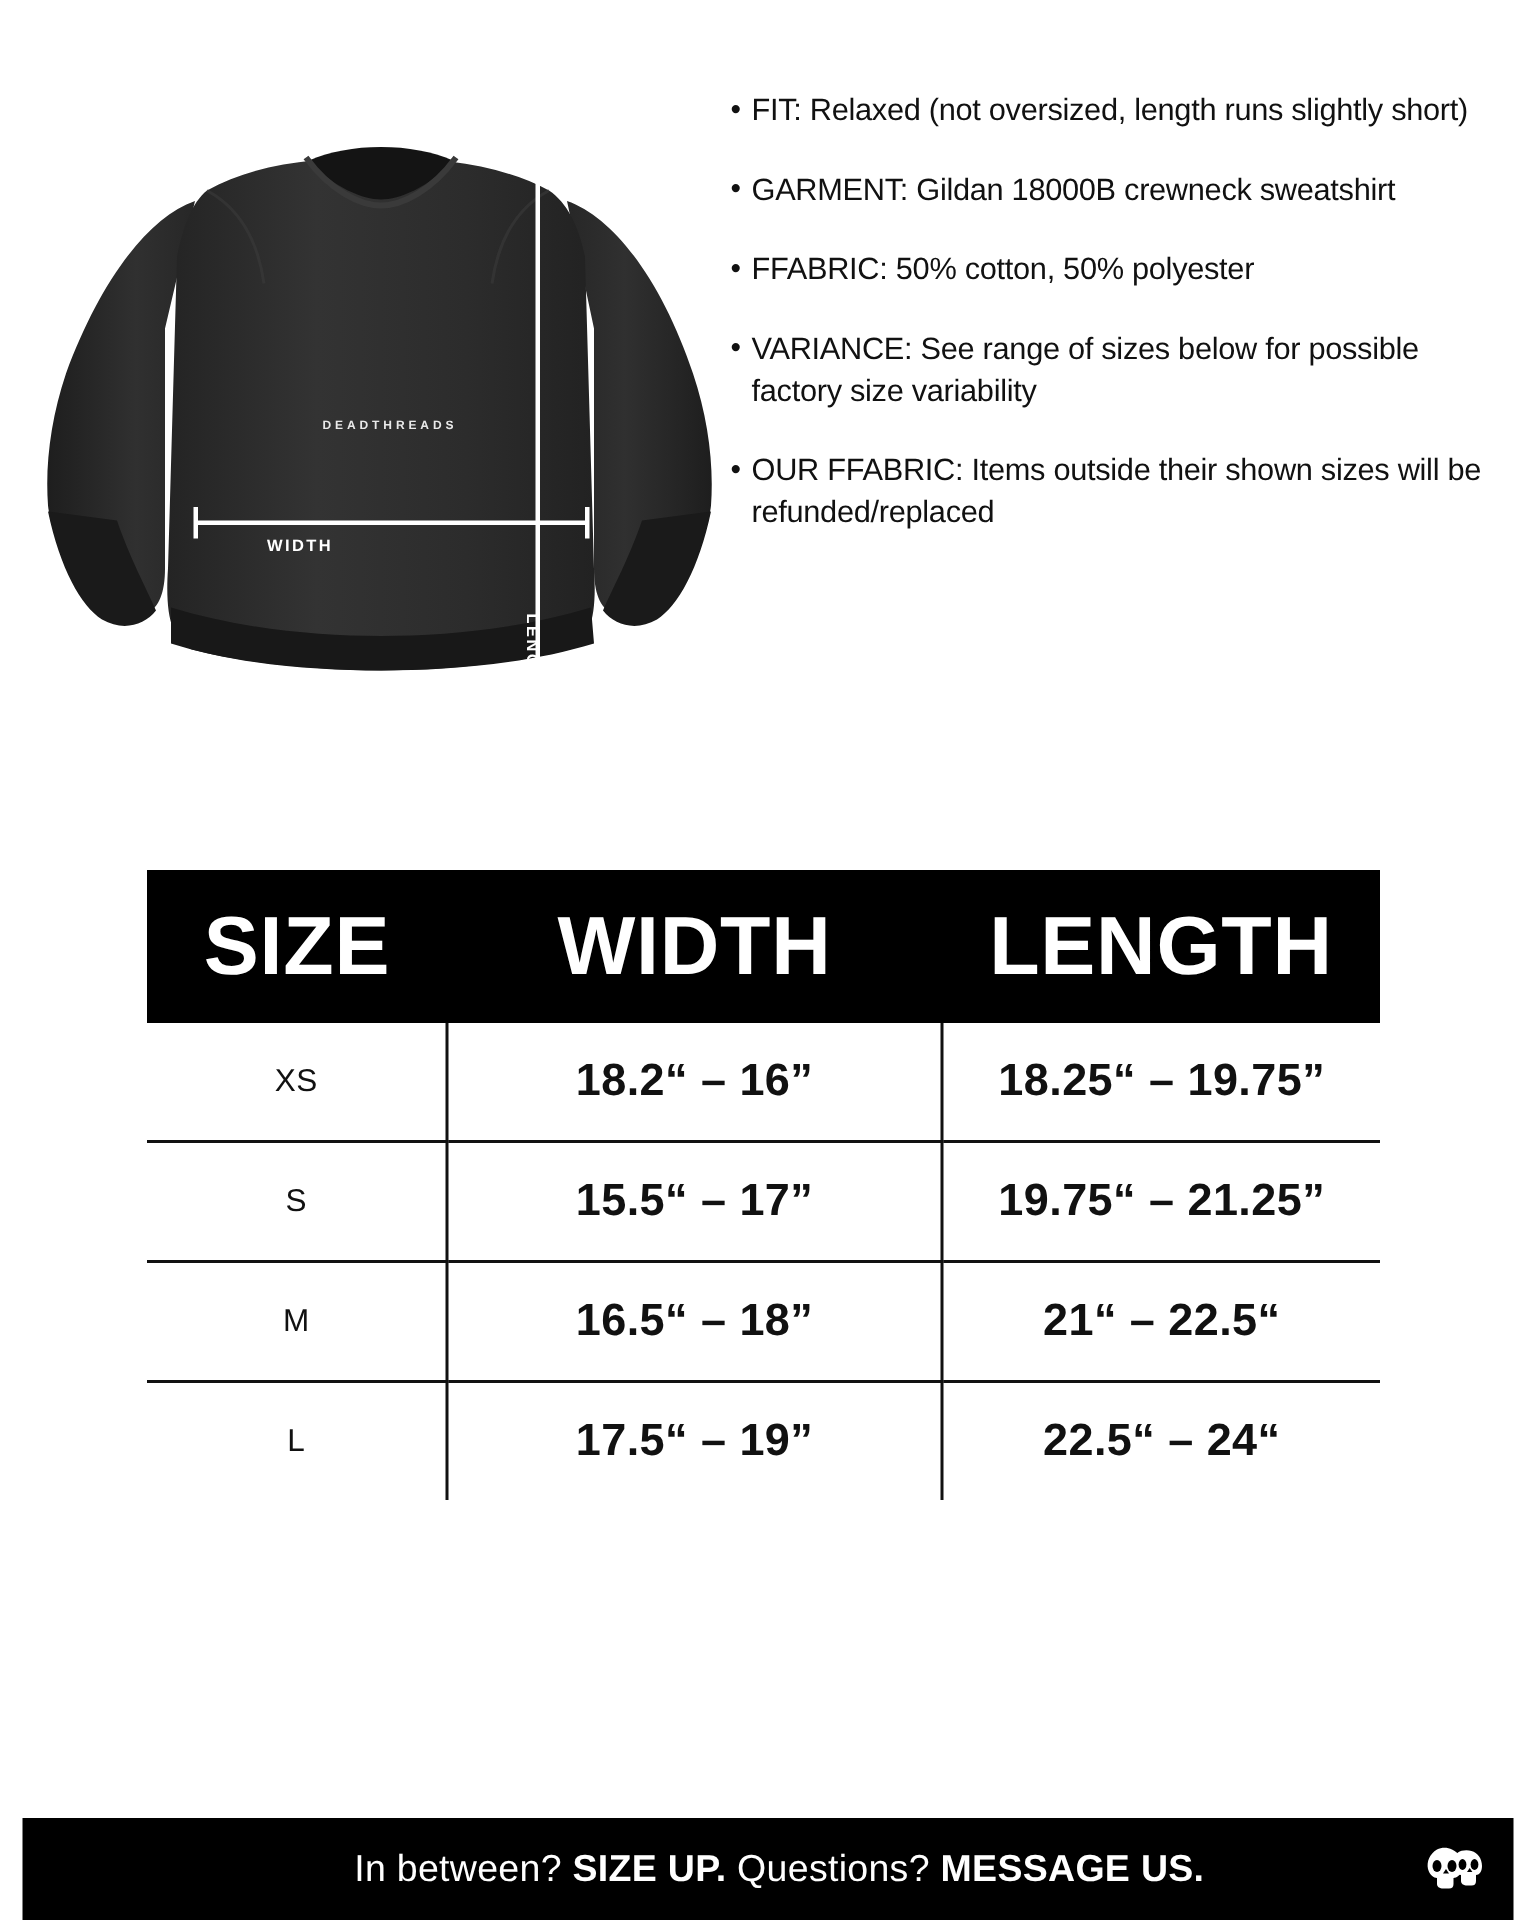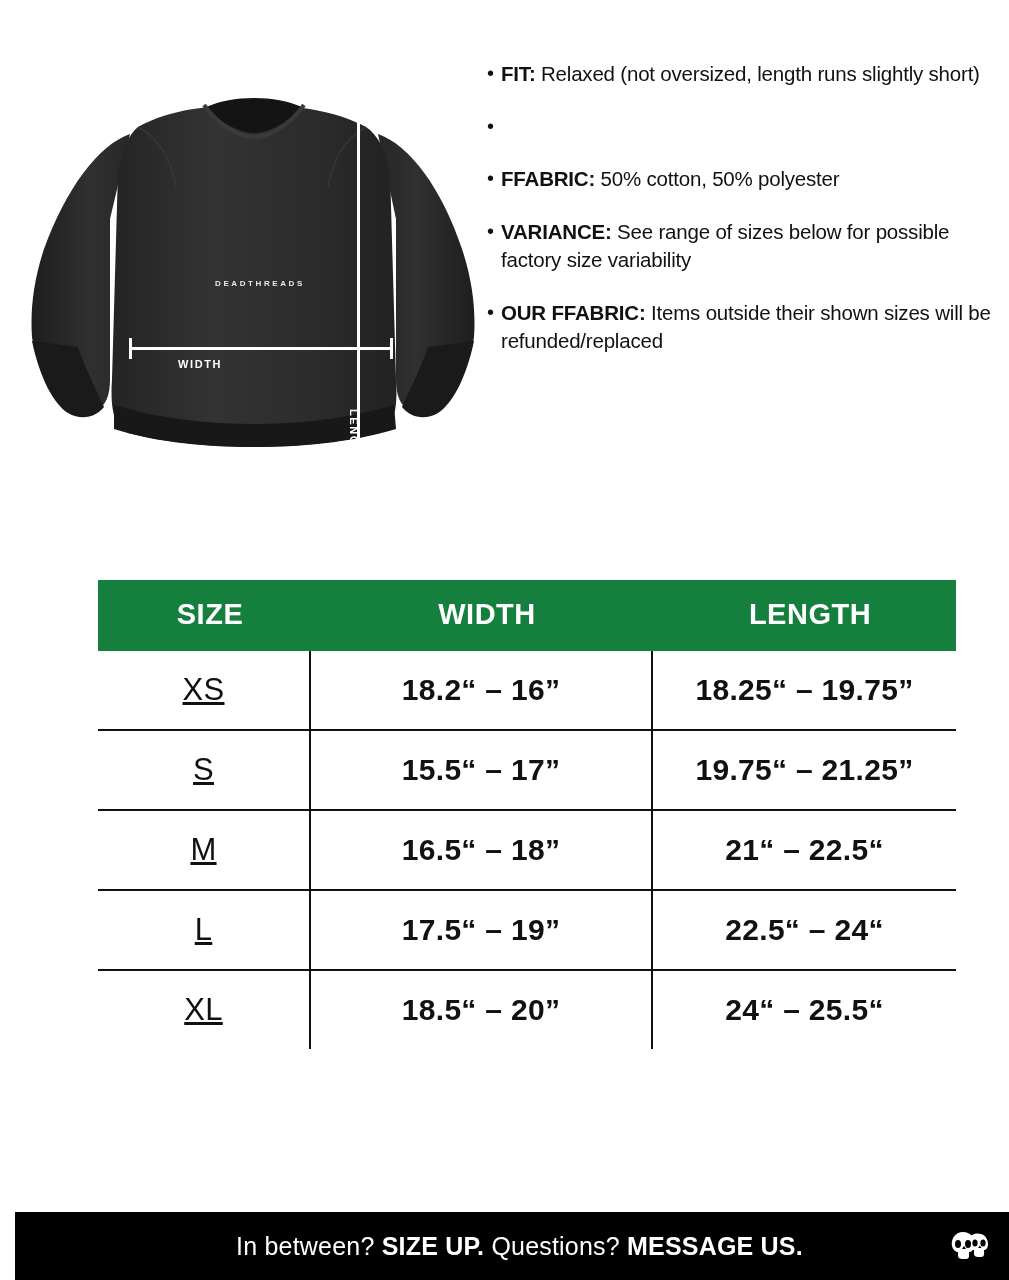--- a/index.html
+++ b/index.html
@@ -123,59 +123,58 @@
     color: #111111;
   }
   .bullet-text {
     font-size: 20.5px;
     line-height: 28px;
     color: #111111;
     font-family: "Liberation Sans Narrow", "Liberation Sans", sans-serif;
     letter-spacing: -0.2px;
   }
   .bullet-text b {
-    font-weight: 700;
+    font-weight: 400;
   }
 
   
   .table-wrap {
     position: absolute;
     left: 98px;
     top: 580px;
     width: 822px;
   }
   table.size-table {
     border-collapse: collapse;
     width: 822px;
     table-layout: fixed;
   }
   table.size-table thead th {
-    background: #15803d;
+    background: #000000;
     color: #ffffff;
-    font-size: 29px;
-    font-weight: 700;
-    padding: 18px 0 20px 12px;
+    font-size: 55px;
+    font-weight: 700;
+    padding: 18px 0 20px 0;
     letter-spacing: 0.5px;
     font-family: "Liberation Sans Narrow", "Liberation Sans", sans-serif;
     border: none;
   }
   table.size-table tbody td {
     border: 2px solid #111111;
     text-align: center;
     height: 76px;
     font-size: 30px;
     font-weight: 700;
     font-family: "Liberation Sans Narrow", "Liberation Sans", sans-serif;
     color: #111111;
     letter-spacing: 0.3px;
   }
   table.size-table tbody td.size-cell {
-    font-size: 31px;
+    font-size: 21px;
     font-weight: 400;
-    text-decoration: underline;
   }
   table.size-table tbody tr td:first-child {
     border-left: none;
   }
   table.size-table tbody tr td:last-child {
     border-right: none;
   }
   table.size-table tbody tr:last-child td {
     border-bottom: none;
   }
@@ -278,20 +277,21 @@
     <div class="length-label">LENGTH</div>
   </div>
 
   <div class="bullets">
     <div class="bullet-row">
       <span class="bullet-dot">•</span>
       <span class="bullet-text"><b>FIT:</b><span> Relaxed (not oversized, length runs slightly short)</span></span>
     </div>
     <div class="bullet-row">
       <span class="bullet-dot">•</span>
+      <span class="bullet-text"><b>GARMENT:</b><span> Gildan 18000B crewneck sweatshirt</span></span>
     </div>
     <div class="bullet-row">
       <span class="bullet-dot">•</span>
       <span class="bullet-text"><b>FFABRIC:</b><span> 50% cotton, 50% polyester</span></span>
     </div>
     <div class="bullet-row">
       <span class="bullet-dot">•</span>
       <span class="bullet-text"><b>VARIANCE:</b><span> See range of sizes below for possible factory size variability</span></span>
     </div>
     <div class="bullet-row">
@@ -323,25 +323,20 @@
       </tr>
       <tr>
         <td class="size-cell">M</td>
         <td>16.5“ – 18”</td>
         <td>21“ – 22.5“</td>
       </tr>
       <tr>
         <td class="size-cell">L</td>
         <td>17.5“ – 19”</td>
         <td>22.5“ – 24“</td>
-      </tr>
-      <tr>
-        <td class="size-cell">XL</td>
-        <td>18.5“ – 20”</td>
-        <td>24“ – 25.5“</td>
       </tr>
     </tbody>
   </table>
 </div>
 
 <div class="footer">
   <div class="footer-text"><span>In between? </span><span class="bold">SIZE UP.</span><span> Questions? </span><span class="bold">MESSAGE US.</span></div>
   <svg class="footer-logo" viewBox="0 0 42 34">
     <g fill="#ffffff">
       <path d="M10 4 C 5 7, 3 12, 4 17 C 5 21, 8 23, 10 23 L 10 27 C 10 29, 12 30, 14 30 L 18 30 C 20 30, 21 29, 21 27 L 21 23 C 23 23, 26 21, 27 17 C 28 12, 25 6, 20 4 C 17 2.5, 13 2.5, 10 4 Z"></path>

